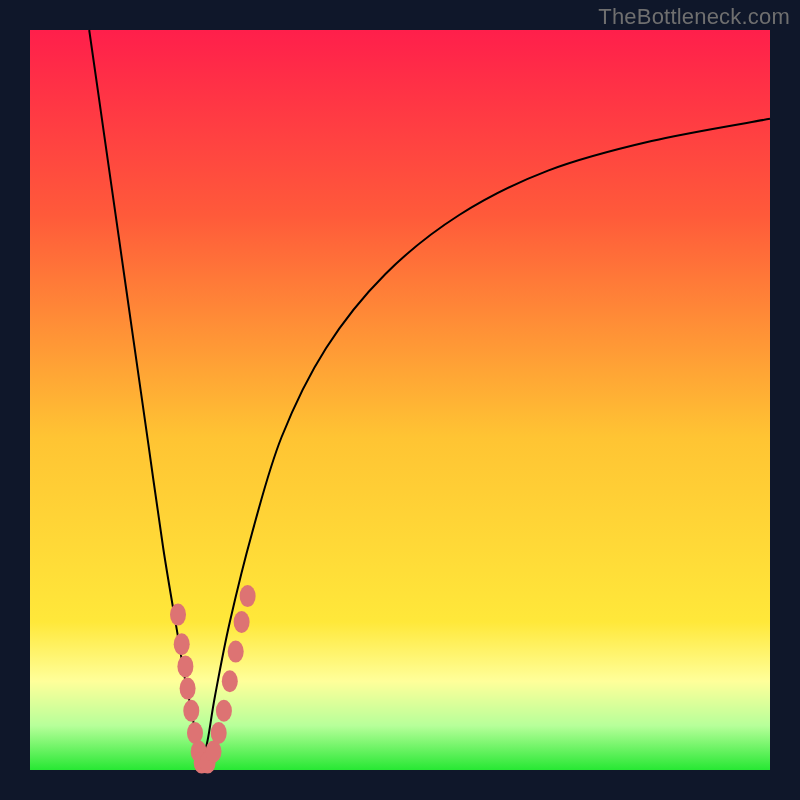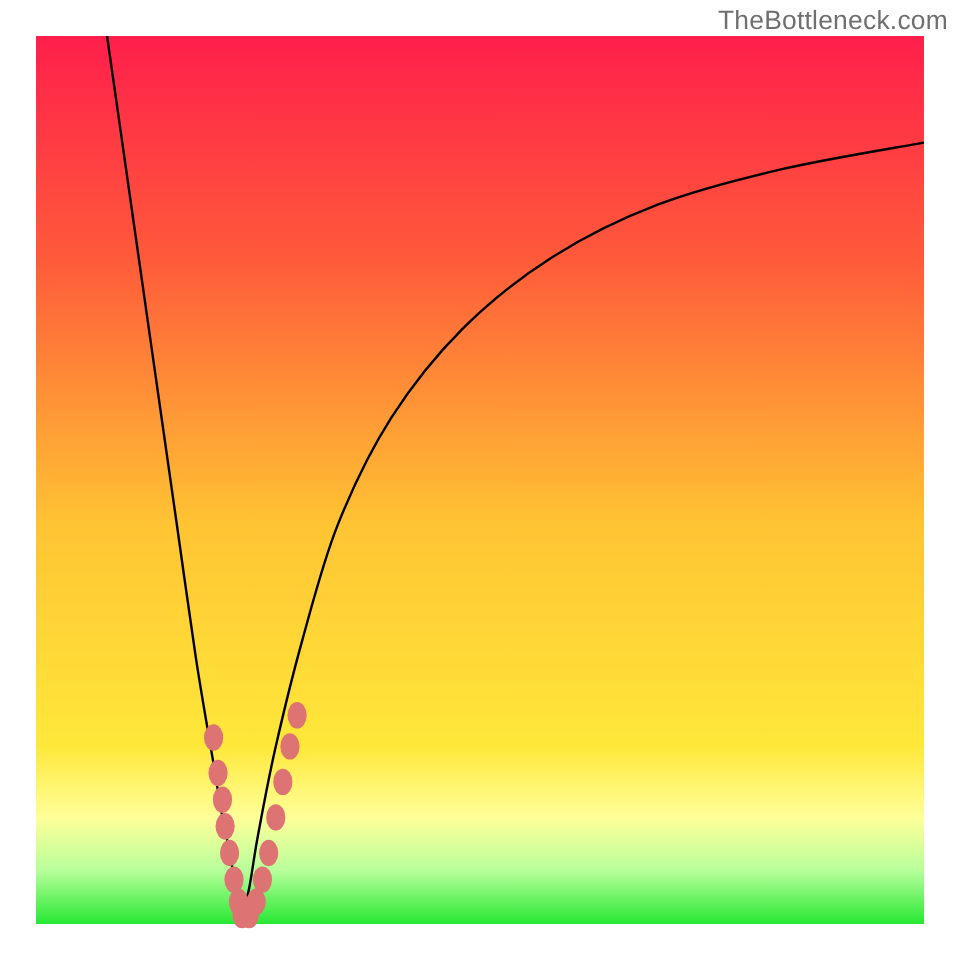--- a/index.html
+++ b/index.html
@@ -8,21 +8,21 @@
     width: 800px;
     height: 800px;
     overflow: hidden;
     background: #000;
     font-family: Arial, Helvetica, sans-serif;
   }
   .outer {
     position: relative;
     width: 800px;
     height: 800px;
-    background: #ffffff;
+    background: #0f172a;
   }
   .plot {
     position: absolute;
     left: 30px;
     top: 30px;
     width: 740px;
     height: 740px;
     
     background: linear-gradient(
       to bottom,

